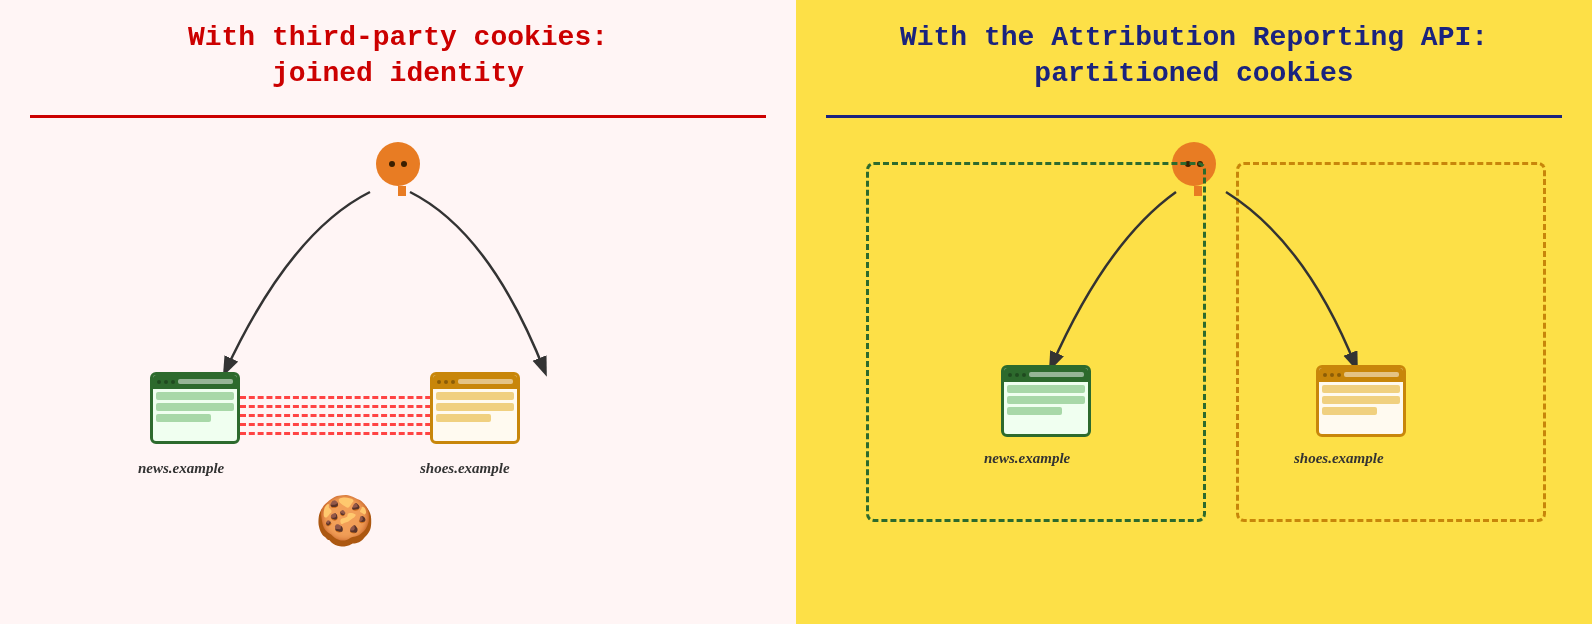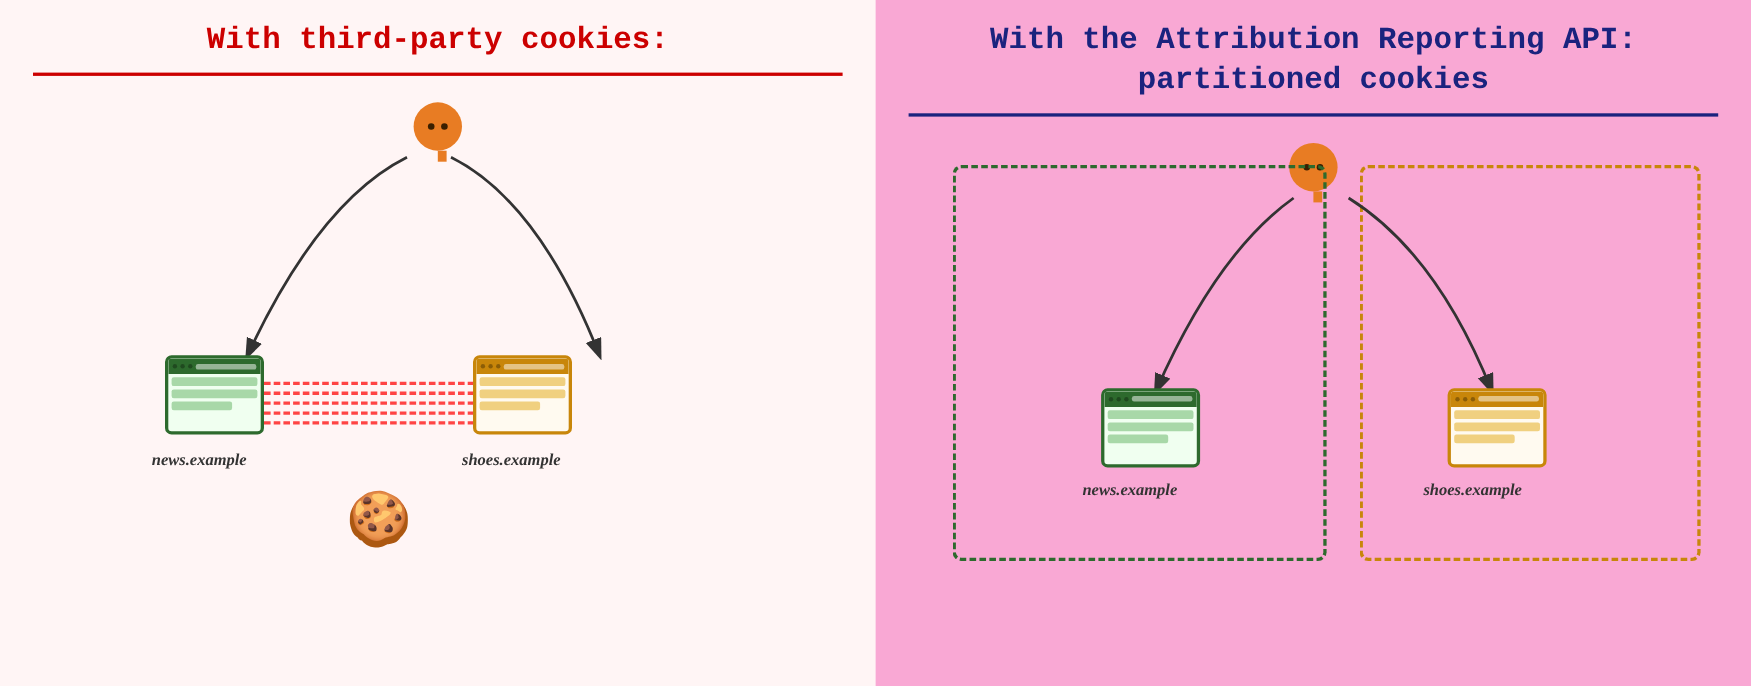--- a/index.html
+++ b/index.html
@@ -14,29 +14,29 @@
     .panel {
       flex: 1;
       display: flex;
       flex-direction: column;
       padding: 20px 30px 20px 30px;
     }
     .panel-left {
       background: #fff5f5;
     }
     .panel-right {
-      background: #f9a8d4;
+      background: #fde047;
     }
     .panel-title {
       text-align: center;
       font-size: 28px;
       font-weight: bold;
       font-family: 'Courier New', monospace;
       line-height: 1.3;
-      margin-bottom: 10px;
+      margin-bottom: 22px;
     }
     .panel-left .panel-title {
       color: #cc0000;
     }
     .panel-right .panel-title {
       color: #1a237e;
     }
     .divider {
       height: 3px;
       margin-bottom: 14px;
@@ -188,20 +188,21 @@
     .dashed-box-orange {
       border-color: #c8860a;
     }
   </style>
 </head>
 <body>
 
 <div class="panel panel-left">
   <div class="panel-title">
     <span>With third-party cookies:</span><br>
+    <span>joined identity</span>
   </div>
   <div class="divider"></div>
 
   <div class="diagram">
 
     <div class="person" style="left: calc(50% - 22px); top: 10px;">
       <div class="person-head"></div>
       <div class="person-neck"></div>
     </div>
 

